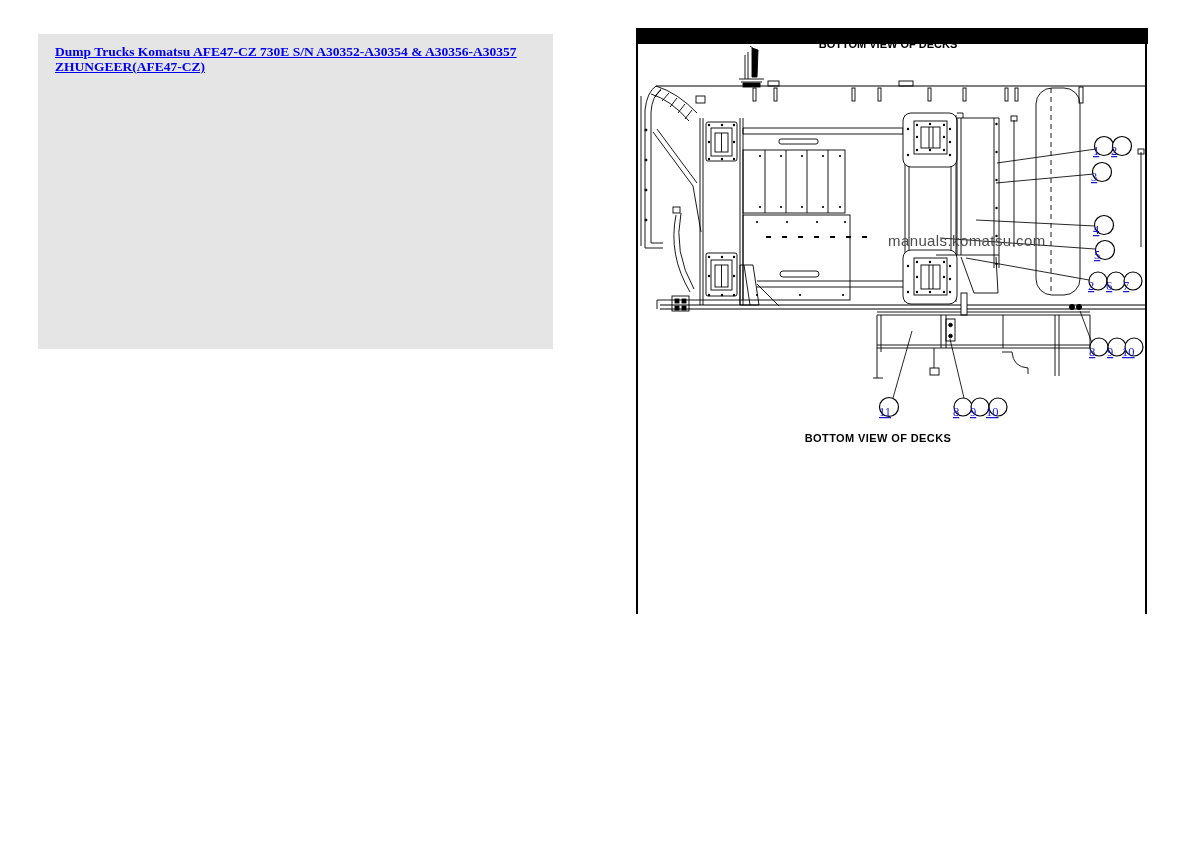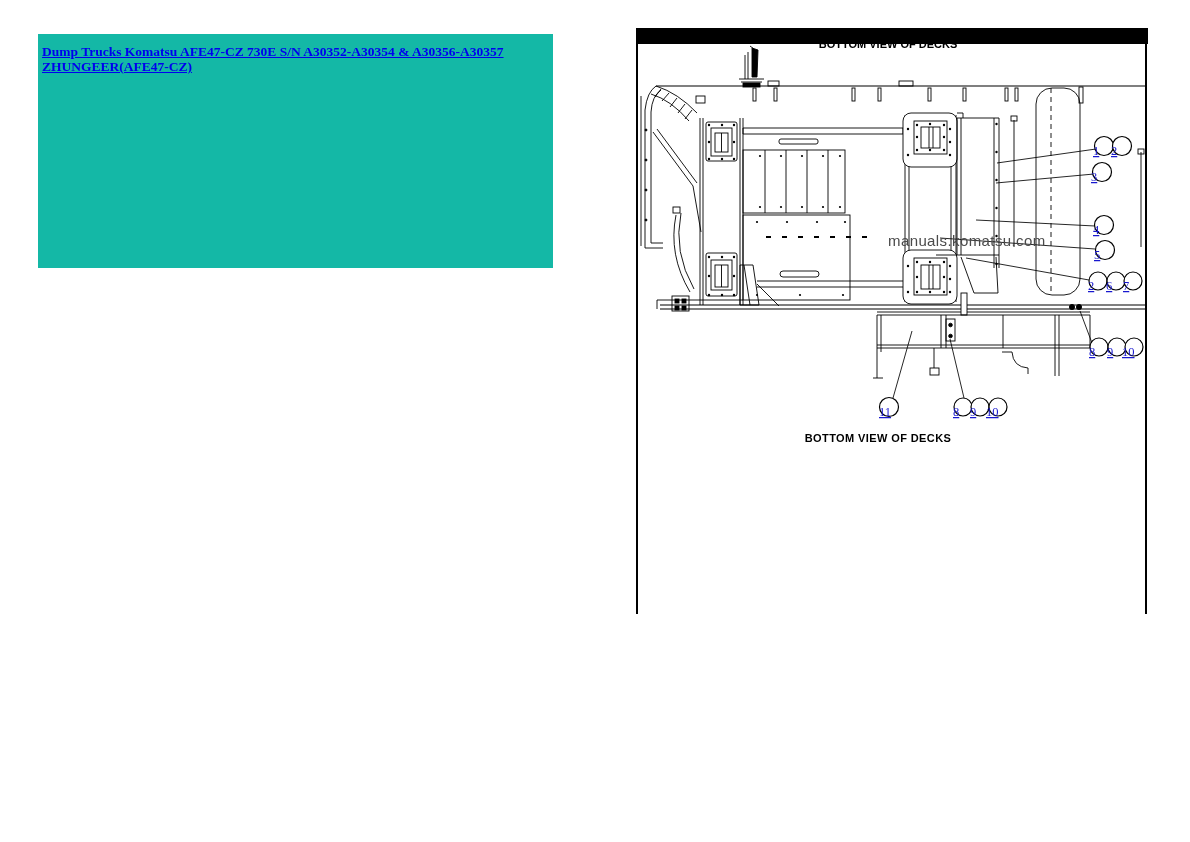--- a/index.html
+++ b/index.html
@@ -1,19 +1,19 @@
 <!DOCTYPE html>
 <html><head>
 <meta charset="utf-8">
 <style>
   html,body{margin:0;padding:0;background:#fff;}
   body{position:relative;width:1190px;height:842px;overflow:hidden;
        font-family:"Liberation Sans",sans-serif;}
-  .left-box{position:absolute;left:38px;top:34px;width:515px;height:234px;
-            background:#14b8a6;box-sizing:border-box;padding:11px 5px 0 4px;}
+  .left-box{position:absolute;left:38px;top:34px;width:515px;height:315px;
+            background:#e5e5e5;box-sizing:border-box;padding:11px 5px 0 17px;}
   .model-link{color:#0000ee;font-family:"Liberation Serif",serif;
               font-weight:bold;font-size:13.5px;line-height:1.1;
               text-decoration:underline;display:block;word-wrap:break-word;}
   .diagram-wrap{position:absolute;left:636px;top:28px;width:512px;height:592px;}
   svg text{user-select:none;}
   .callout-num{fill:#1818cf;font-family:"Liberation Serif",serif;
                font-size:12.5px;text-decoration:underline;}
   .hdr-title{fill:#000;font-weight:bold;font-size:11px;}
   .caption{fill:#000;font-weight:bold;font-size:11px;letter-spacing:.4px;}
   .watermark{fill:#4a4a4a;font-size:15px;letter-spacing:.4px;}

